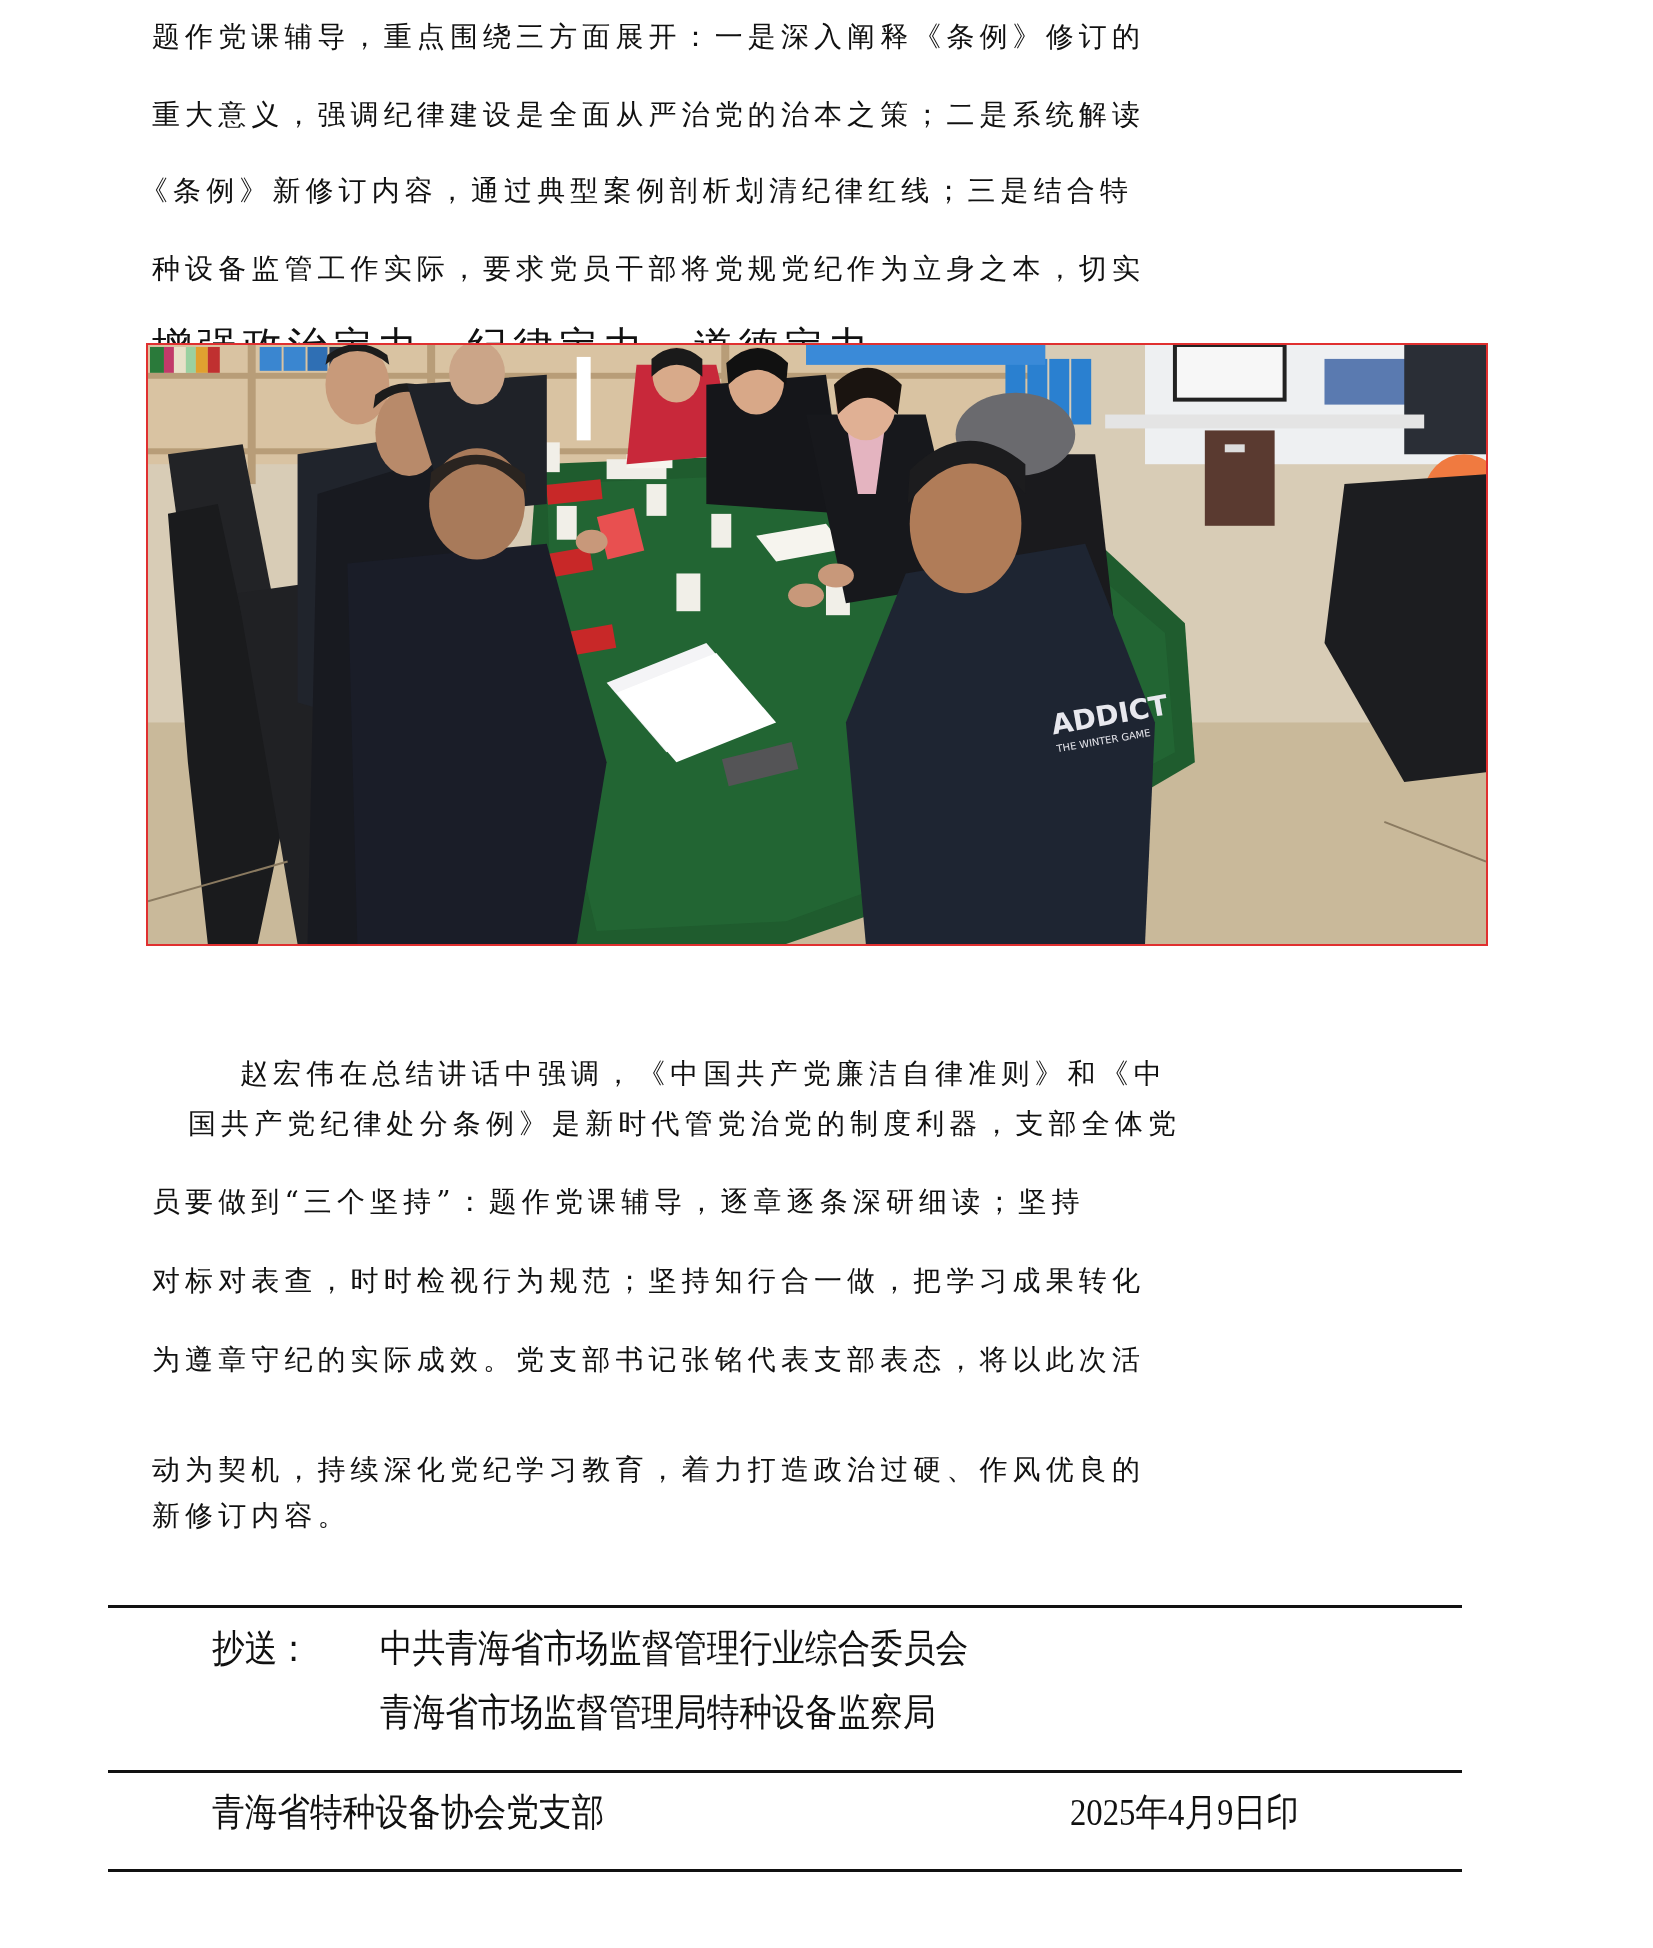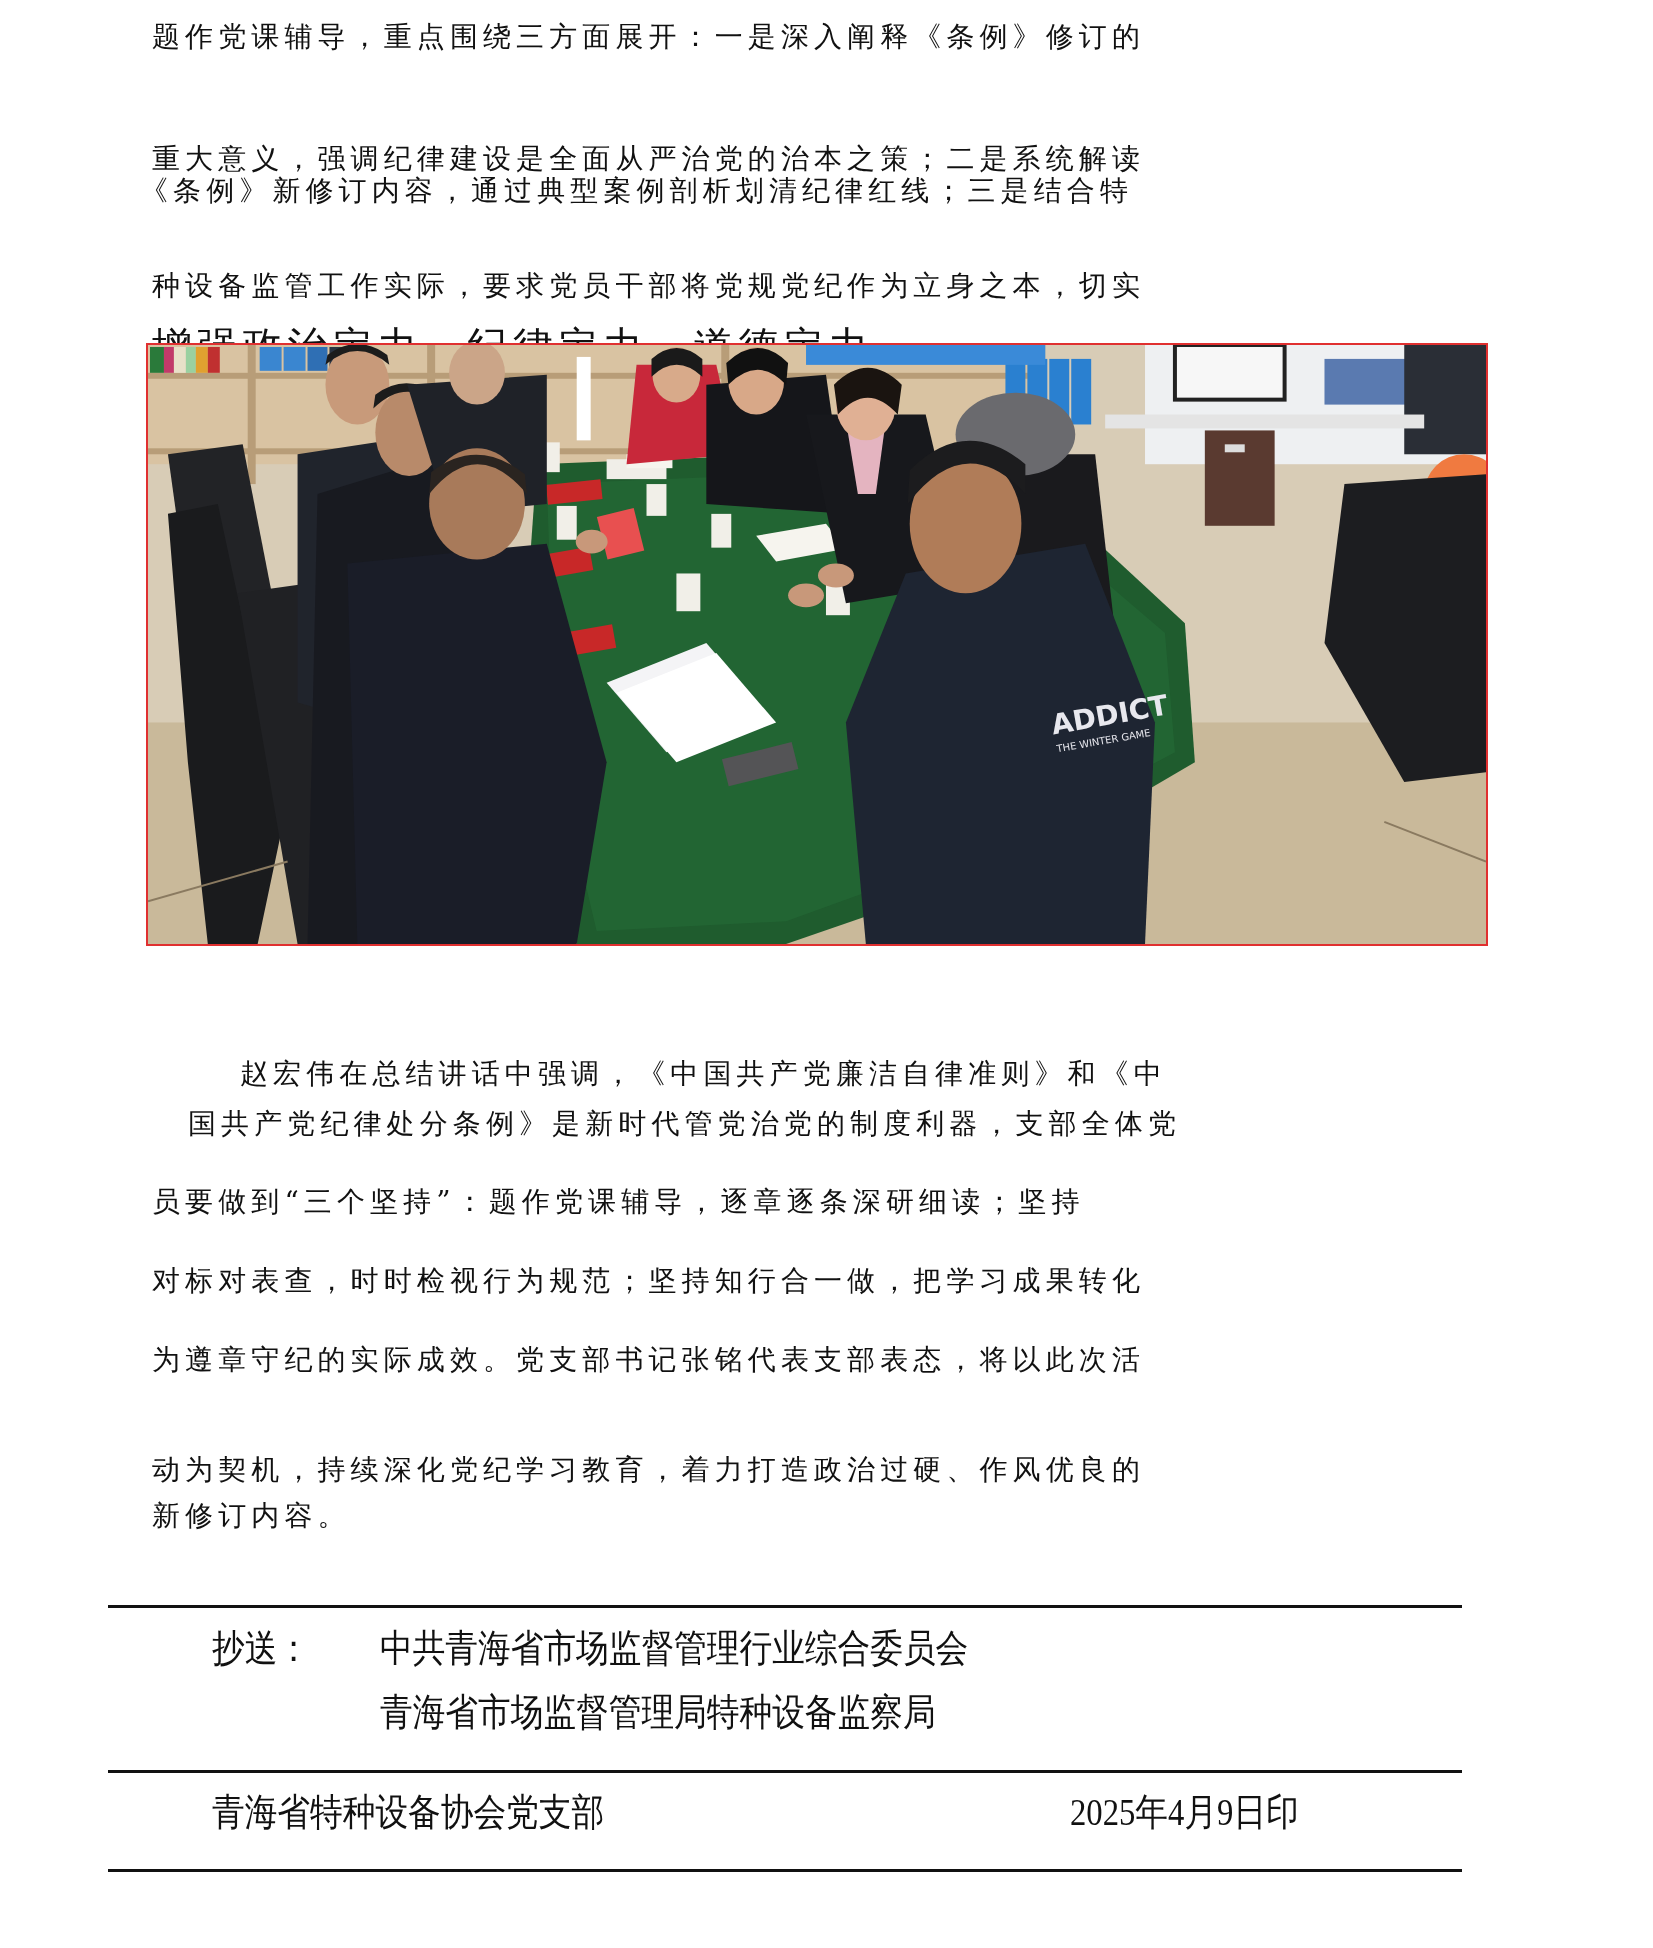--- a/index.html
+++ b/index.html
@@ -15,23 +15,23 @@
     .photo svg { display: block; width: 100%; height: 100%; }
     .rule { position: absolute; left: 108px; width: 1354px; height: 3px; background: #111; }
     .foot { position: absolute; font-family: "Liberation Serif", "DejaVu Serif", serif;
             font-size: 38px; line-height: 44px; white-space: nowrap; transform: scaleX(0.86); transform-origin: left center; }
   </style>
 </head>
 <body>
 
 <div>
   <div class="line" style="top:13px;">题作党课辅导，重点围绕三方面展开：一是深入阐释《条例》修订的</div>
-  <div class="line" style="top:91px;margin-top:44px;">重大意义，强调纪律建设是全面从严治党的治本之策；二是系统解读</div>
+  <div class="line" style="top:91px;">重大意义，强调纪律建设是全面从严治党的治本之策；二是系统解读</div>
   <div class="line" style="top:169px; left:140px;font-family:Liberation Mono, monospace;">《条例》新修订内容，通过典型案例剖析划清纪律红线；三是结合特</div>
-  <div class="line" style="top:262px;">种设备监管工作实际，要求党员干部将党规党纪作为立身之本，切实</div>
+  <div class="line" style="top:247px;font-family:Liberation Mono, monospace;">种设备监管工作实际，要求党员干部将党规党纪作为立身之本，切实</div>
   <div class="cutoff">增强政治定力、纪律定力、道德定力。</div>
 </div>
 
 <div class="photo">
   <svg viewBox="0 0 1342 603" preserveAspectRatio="none">
 
     <rect x="0" y="0" width="1342" height="603" fill="#d8ccb6"></rect>
     <rect x="0" y="380" width="1342" height="223" fill="#c9b99a"></rect>
 
     <rect x="0" y="0" width="900" height="120" fill="#d9c3a2"></rect>

